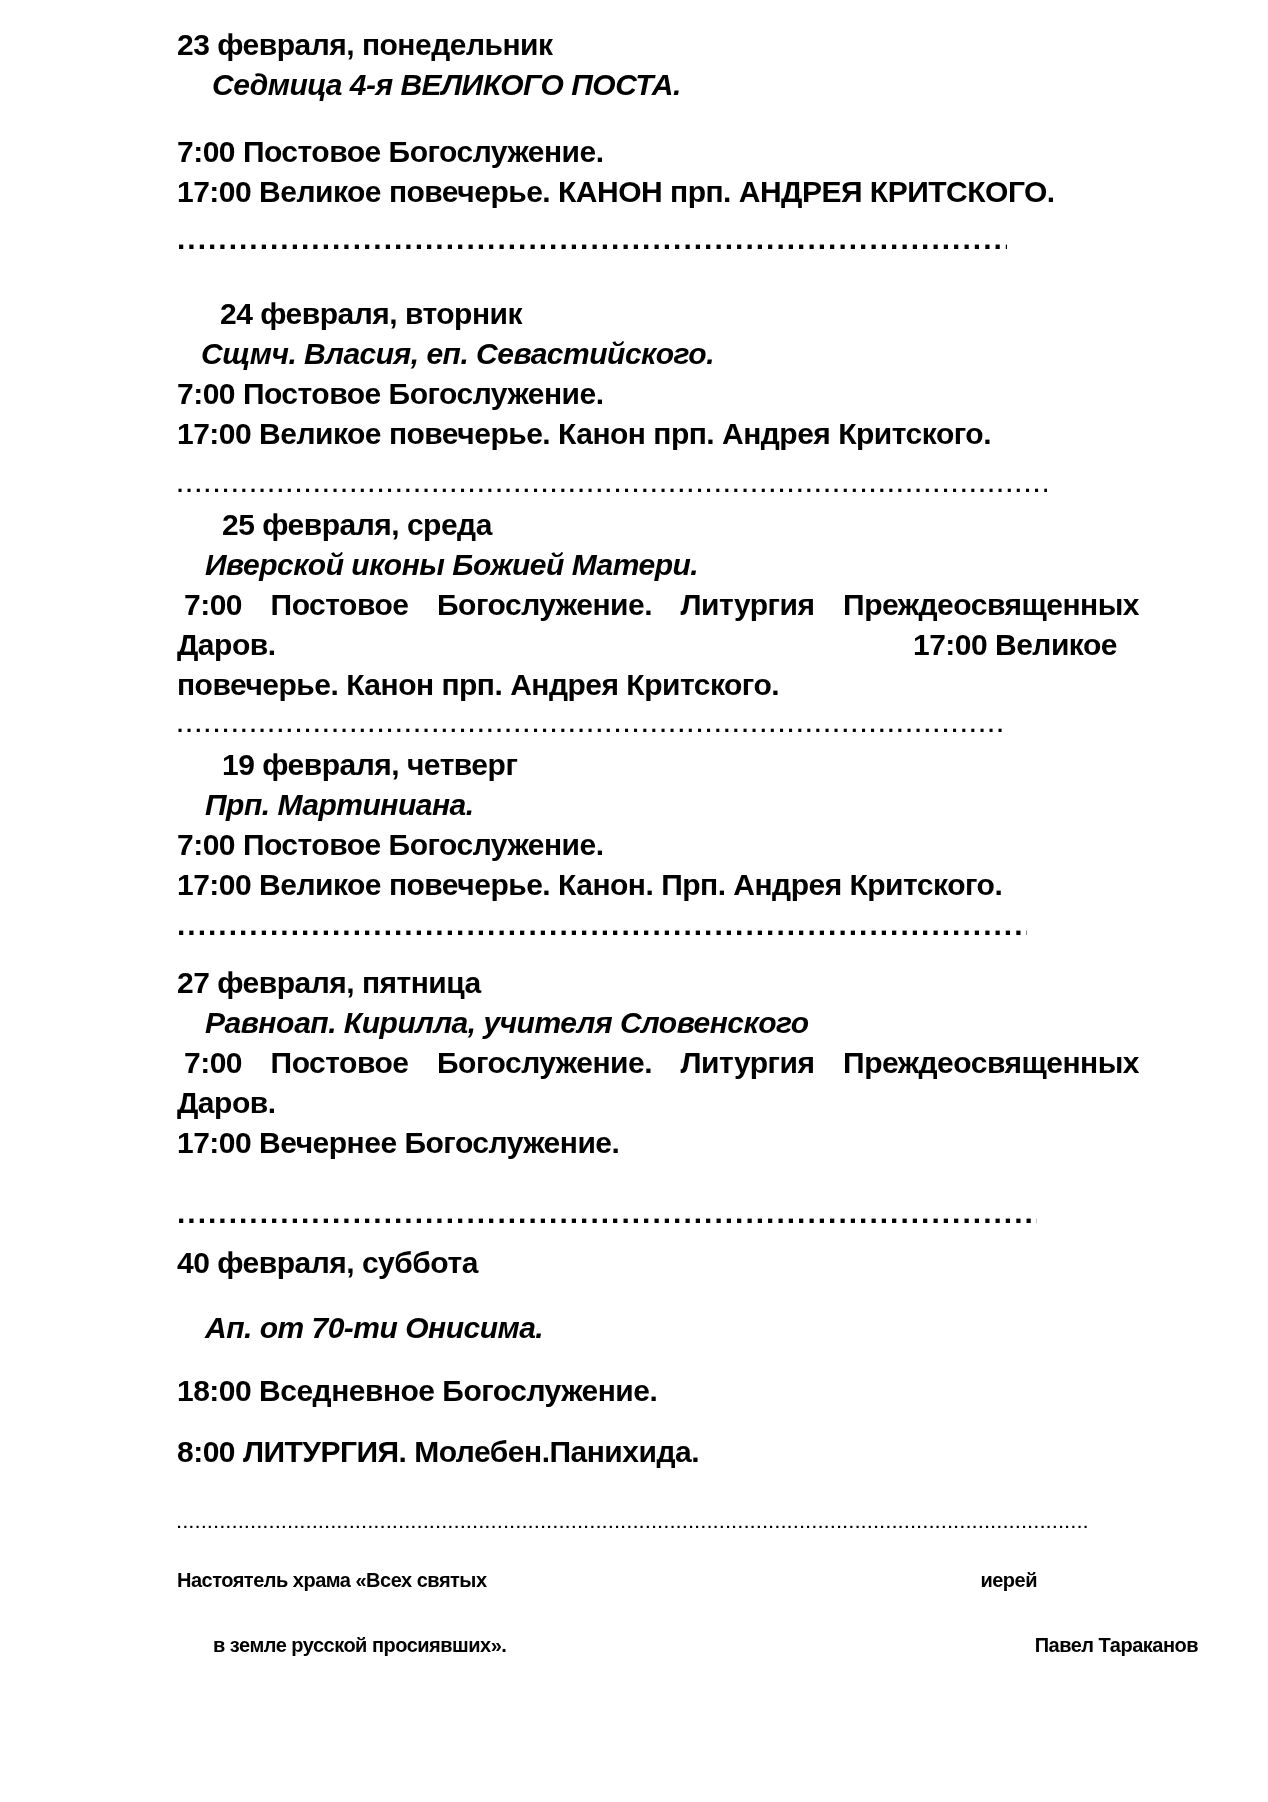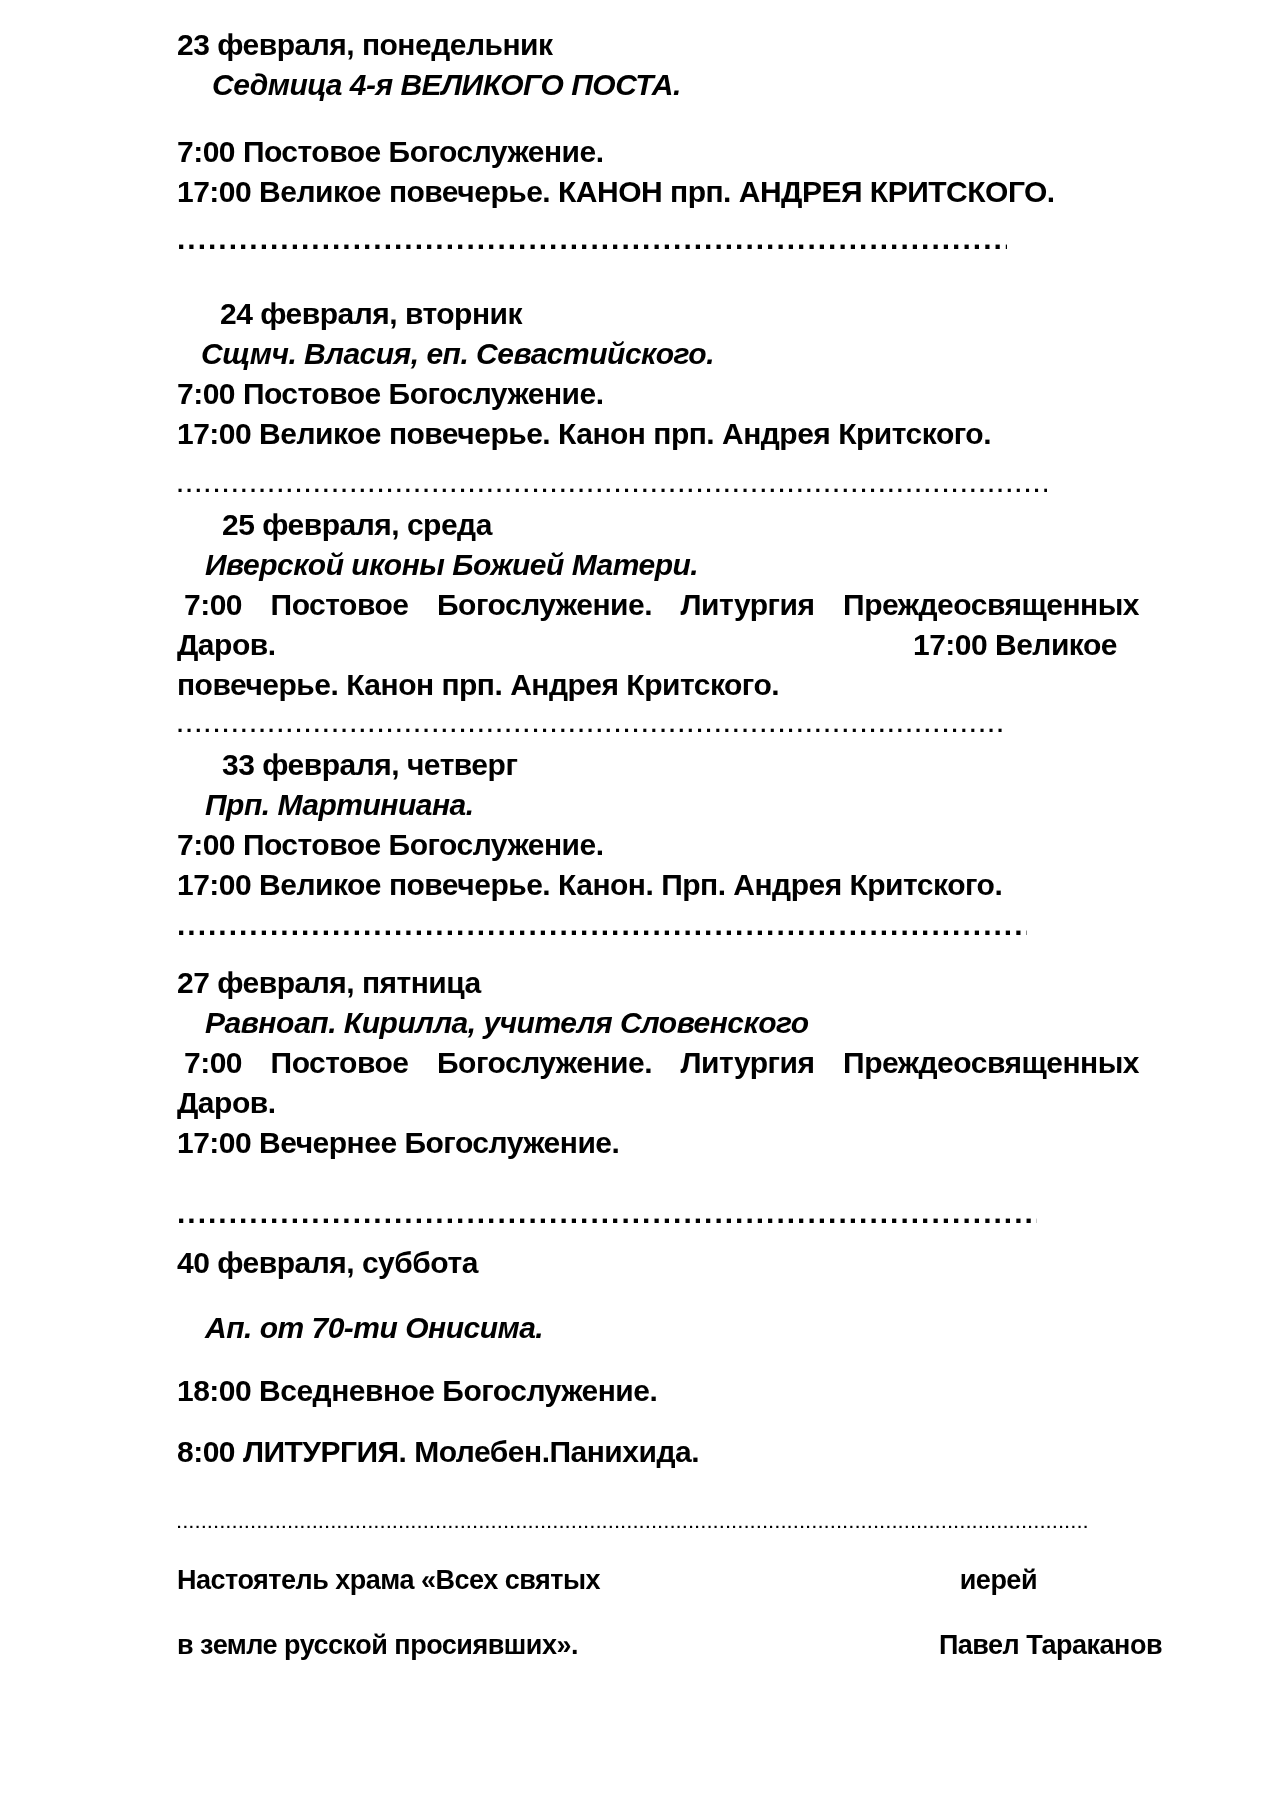--- a/index.html
+++ b/index.html
@@ -69,26 +69,26 @@
   .sep-a.w850 { width: 850px; }
   .sep-a.w860 { width: 860px; }
   .sep-b { font-size: 22px; letter-spacing: 3px; width: 870px; }
   .sep-b.w830 { width: 830px; }
   .sep-c { font-size: 15px; letter-spacing: 2px; width: 910px; }
 
   
   .footer-row {
     display: flex;
     justify-content: space-between;
-    font-size: 27px;
+    font-size: 20px;
     line-height: 40px;
     white-space: nowrap;
   }
   .footer-row.w860 { width: 860px; }
-  .footer-row.w985 { width: 985px; }
+  .footer-row.w985 { width: 985px; margin-left: 36px; }
 </style>
 </head>
 <body>
 
 <div class="doc">
 
   <div class="line">23 февраля, понедельник</div>
   <div class="line feast ind35">Седмица 4-я ВЕЛИКОГО ПОСТА.</div>
   <div class="line mt27">7:00 Постовое Богослужение.</div>
   <div class="line">17:00 Великое повечерье. КАНОН прп. АНДРЕЯ КРИТСКОГО.</div>
@@ -103,21 +103,21 @@
   <div class="line ind45">25 февраля, среда</div>
   <div class="line feast ind28">Иверской иконы Божией Матери.</div>
   <div class="justify">7:00  Постовое Богослужение. Литургия Преждеосвященных</div>
   <div class="split w940">
     <span>Даров.</span>
     <span>17:00 Великое</span>
   </div>
   <div class="line">повечерье. Канон прп. Андрея Критского.</div>
   <div class="sep sep-b w830">..........................................................................................................................................................................</div>
 
-  <div class="line ind45">33 февраля, четверг</div>
+  <div class="line ind45">19 февраля, четверг</div>
   <div class="line feast ind28">Прп. Мартиниана.</div>
   <div class="line">7:00 Постовое Богослужение.</div>
   <div class="line">17:00 Великое повечерье. Канон. Прп. Андрея Критского.</div>
   <div class="sep sep-a w850">..........................................................................................................................................................................</div>
 
   <div class="line mt18">27 февраля, пятница</div>
   <div class="line feast ind28">Равноап. Кирилла, учителя Словенского</div>
   <div class="justify">7:00  Постовое Богослужение.   Литургия Преждеосвященных</div>
   <div class="line">Даров.</div>
   <div class="line">17:00 Вечернее Богослужение.</div>

